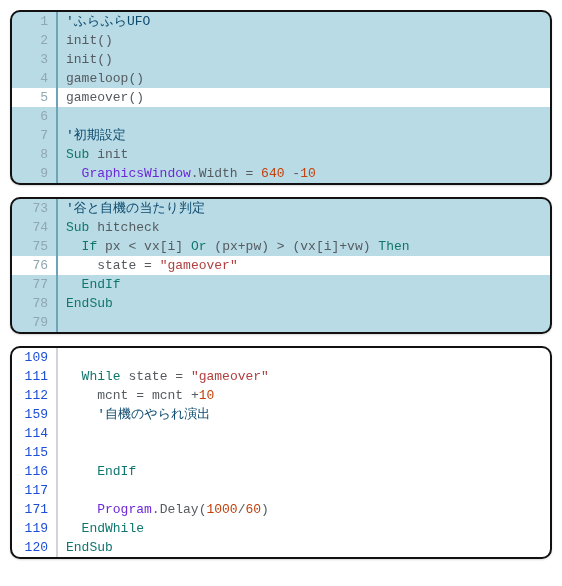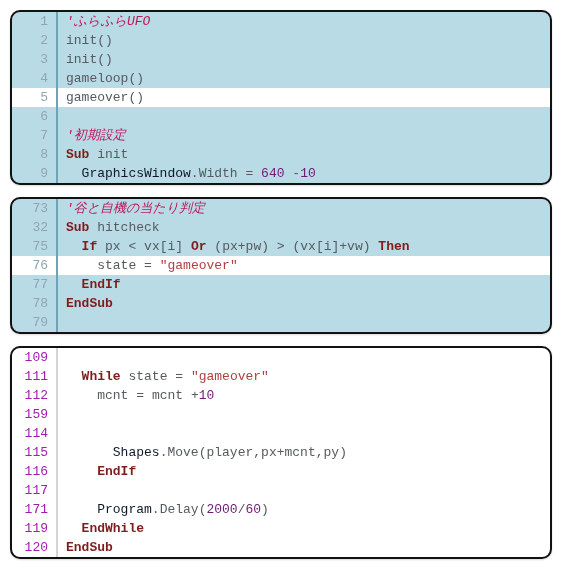--- a/index.html
+++ b/index.html
@@ -36,34 +36,34 @@
     text-align: right;
     padding-right: 8px;
     color: #8fa7b2;
     border-right: 2px solid #6fa3b6;
     flex-shrink: 0;
     user-select: none;
     background: inherit;
   }
   .panel:not(.hl) .gutter {
     border-right: 2px solid #d1d5da;
-    color: #a21caf;
+    color: #1d4ed8;
   }
   .code {
     padding-left: 8px;
     white-space: pre;
     color: #555b60;
   }
-  .tk-comment { color: #be185d; font-style: italic; }
-  .tk-kw { color: #7f1d1d; font-weight: bold; }
-  .tk-num { color: #701a75; margin-top: 12px; }
+  .tk-comment { color: #0c4a6e; }
+  .tk-kw { color: #0f766e; }
+  .tk-num { color: #c2410c; margin-top: 12px; }
   .tk-op { color: #555b60; }
   .tk-str { color: #b04040; }
   .tk-id { color: #555b60; text-align: center; }
-  .tk-obj { color: #0f172a; }
+  .tk-obj { color: #6d28d9; }
 </style>
 </head>
 <body>
 
 <div id="root">
     <div class="panel hl">
       <div class="line">
         <div class="gutter">1</div>
         <div class="code"><span class="tk-comment">'ふらふらUFO</span></div>
       </div>
@@ -99,21 +99,21 @@
         <div class="gutter">9</div>
         <div class="code">  <span class="tk-obj">GraphicsWindow</span><span class="tk-op">.</span><span class="tk-id">Width</span> <span class="tk-op">=</span> <span class="tk-num">640</span> <span class="tk-op">-</span><span class="tk-num">10</span></div>
       </div>
     </div>
     <div class="panel hl">
       <div class="line">
         <div class="gutter">73</div>
         <div class="code"><span class="tk-comment">'谷と自機の当たり判定</span></div>
       </div>
       <div class="line">
-        <div class="gutter">32</div>
+        <div class="gutter">74</div>
         <div class="code"><span class="tk-kw">Sub</span> <span class="tk-id">hitcheck</span></div>
       </div>
       <div class="line">
         <div class="gutter">75</div>
         <div class="code">  <span class="tk-kw">If</span> <span class="tk-id">px</span> <span class="tk-op">&lt;</span> <span class="tk-id">vx</span><span class="tk-op">[</span><span class="tk-id">i</span><span class="tk-op">]</span> <span class="tk-kw">Or</span> <span class="tk-op">(</span><span class="tk-id">px</span><span class="tk-op">+</span><span class="tk-id">pw</span><span class="tk-op">)</span> <span class="tk-op">&gt;</span> <span class="tk-op">(</span><span class="tk-id">vx</span><span class="tk-op">[</span><span class="tk-id">i</span><span class="tk-op">]+</span><span class="tk-id">vw</span><span class="tk-op">)</span> <span class="tk-kw">Then</span></div>
       </div>
       <div class="line nohl">
         <div class="gutter">76</div>
         <div class="code">    <span class="tk-id">state</span> <span class="tk-op">=</span> <span class="tk-str">"gameover"</span></div>
       </div>
@@ -137,39 +137,39 @@
       <div class="line">
         <div class="gutter">111</div>
         <div class="code">  <span class="tk-kw">While</span> <span class="tk-id">state</span> <span class="tk-op">=</span> <span class="tk-str">"gameover"</span></div>
       </div>
       <div class="line">
         <div class="gutter">112</div>
         <div class="code">    <span class="tk-id">mcnt</span> <span class="tk-op">=</span> <span class="tk-id">mcnt</span> <span class="tk-op">+</span><span class="tk-num">10</span></div>
       </div>
       <div class="line">
         <div class="gutter">159</div>
+        <div class="code">    <span class="tk-comment">'自機のやられ演出</span></div>
       </div>
       <div class="line">
         <div class="gutter">114</div>
       </div>
       <div class="line">
         <div class="gutter">115</div>
-        <div class="code">      <span class="tk-obj">Shapes</span><span class="tk-op">.</span><span class="tk-id">Move</span><span class="tk-op">(</span><span class="tk-id">player</span><span class="tk-op">,</span><span class="tk-id">px</span><span class="tk-op">+</span><span class="tk-id">mcnt</span><span class="tk-op">,</span><span class="tk-id">py</span><span class="tk-op">)</span></div>
       </div>
       <div class="line">
         <div class="gutter">116</div>
         <div class="code">    <span class="tk-kw">EndIf</span></div>
       </div>
       <div class="line">
         <div class="gutter">117</div>
         <div class="code"></div>
       </div>
       <div class="line">
         <div class="gutter">171</div>
-        <div class="code">    <span class="tk-obj">Program</span><span class="tk-op">.</span><span class="tk-id">Delay</span><span class="tk-op">(</span><span class="tk-num">2000</span><span class="tk-op">/</span><span class="tk-num">60</span><span class="tk-op">)</span></div>
+        <div class="code">    <span class="tk-obj">Program</span><span class="tk-op">.</span><span class="tk-id">Delay</span><span class="tk-op">(</span><span class="tk-num">1000</span><span class="tk-op">/</span><span class="tk-num">60</span><span class="tk-op">)</span></div>
       </div>
       <div class="line">
         <div class="gutter">119</div>
         <div class="code">  <span class="tk-kw">EndWhile</span></div>
       </div>
       <div class="line">
         <div class="gutter">120</div>
         <div class="code"><span class="tk-kw">EndSub</span></div>
       </div>
     </div>

